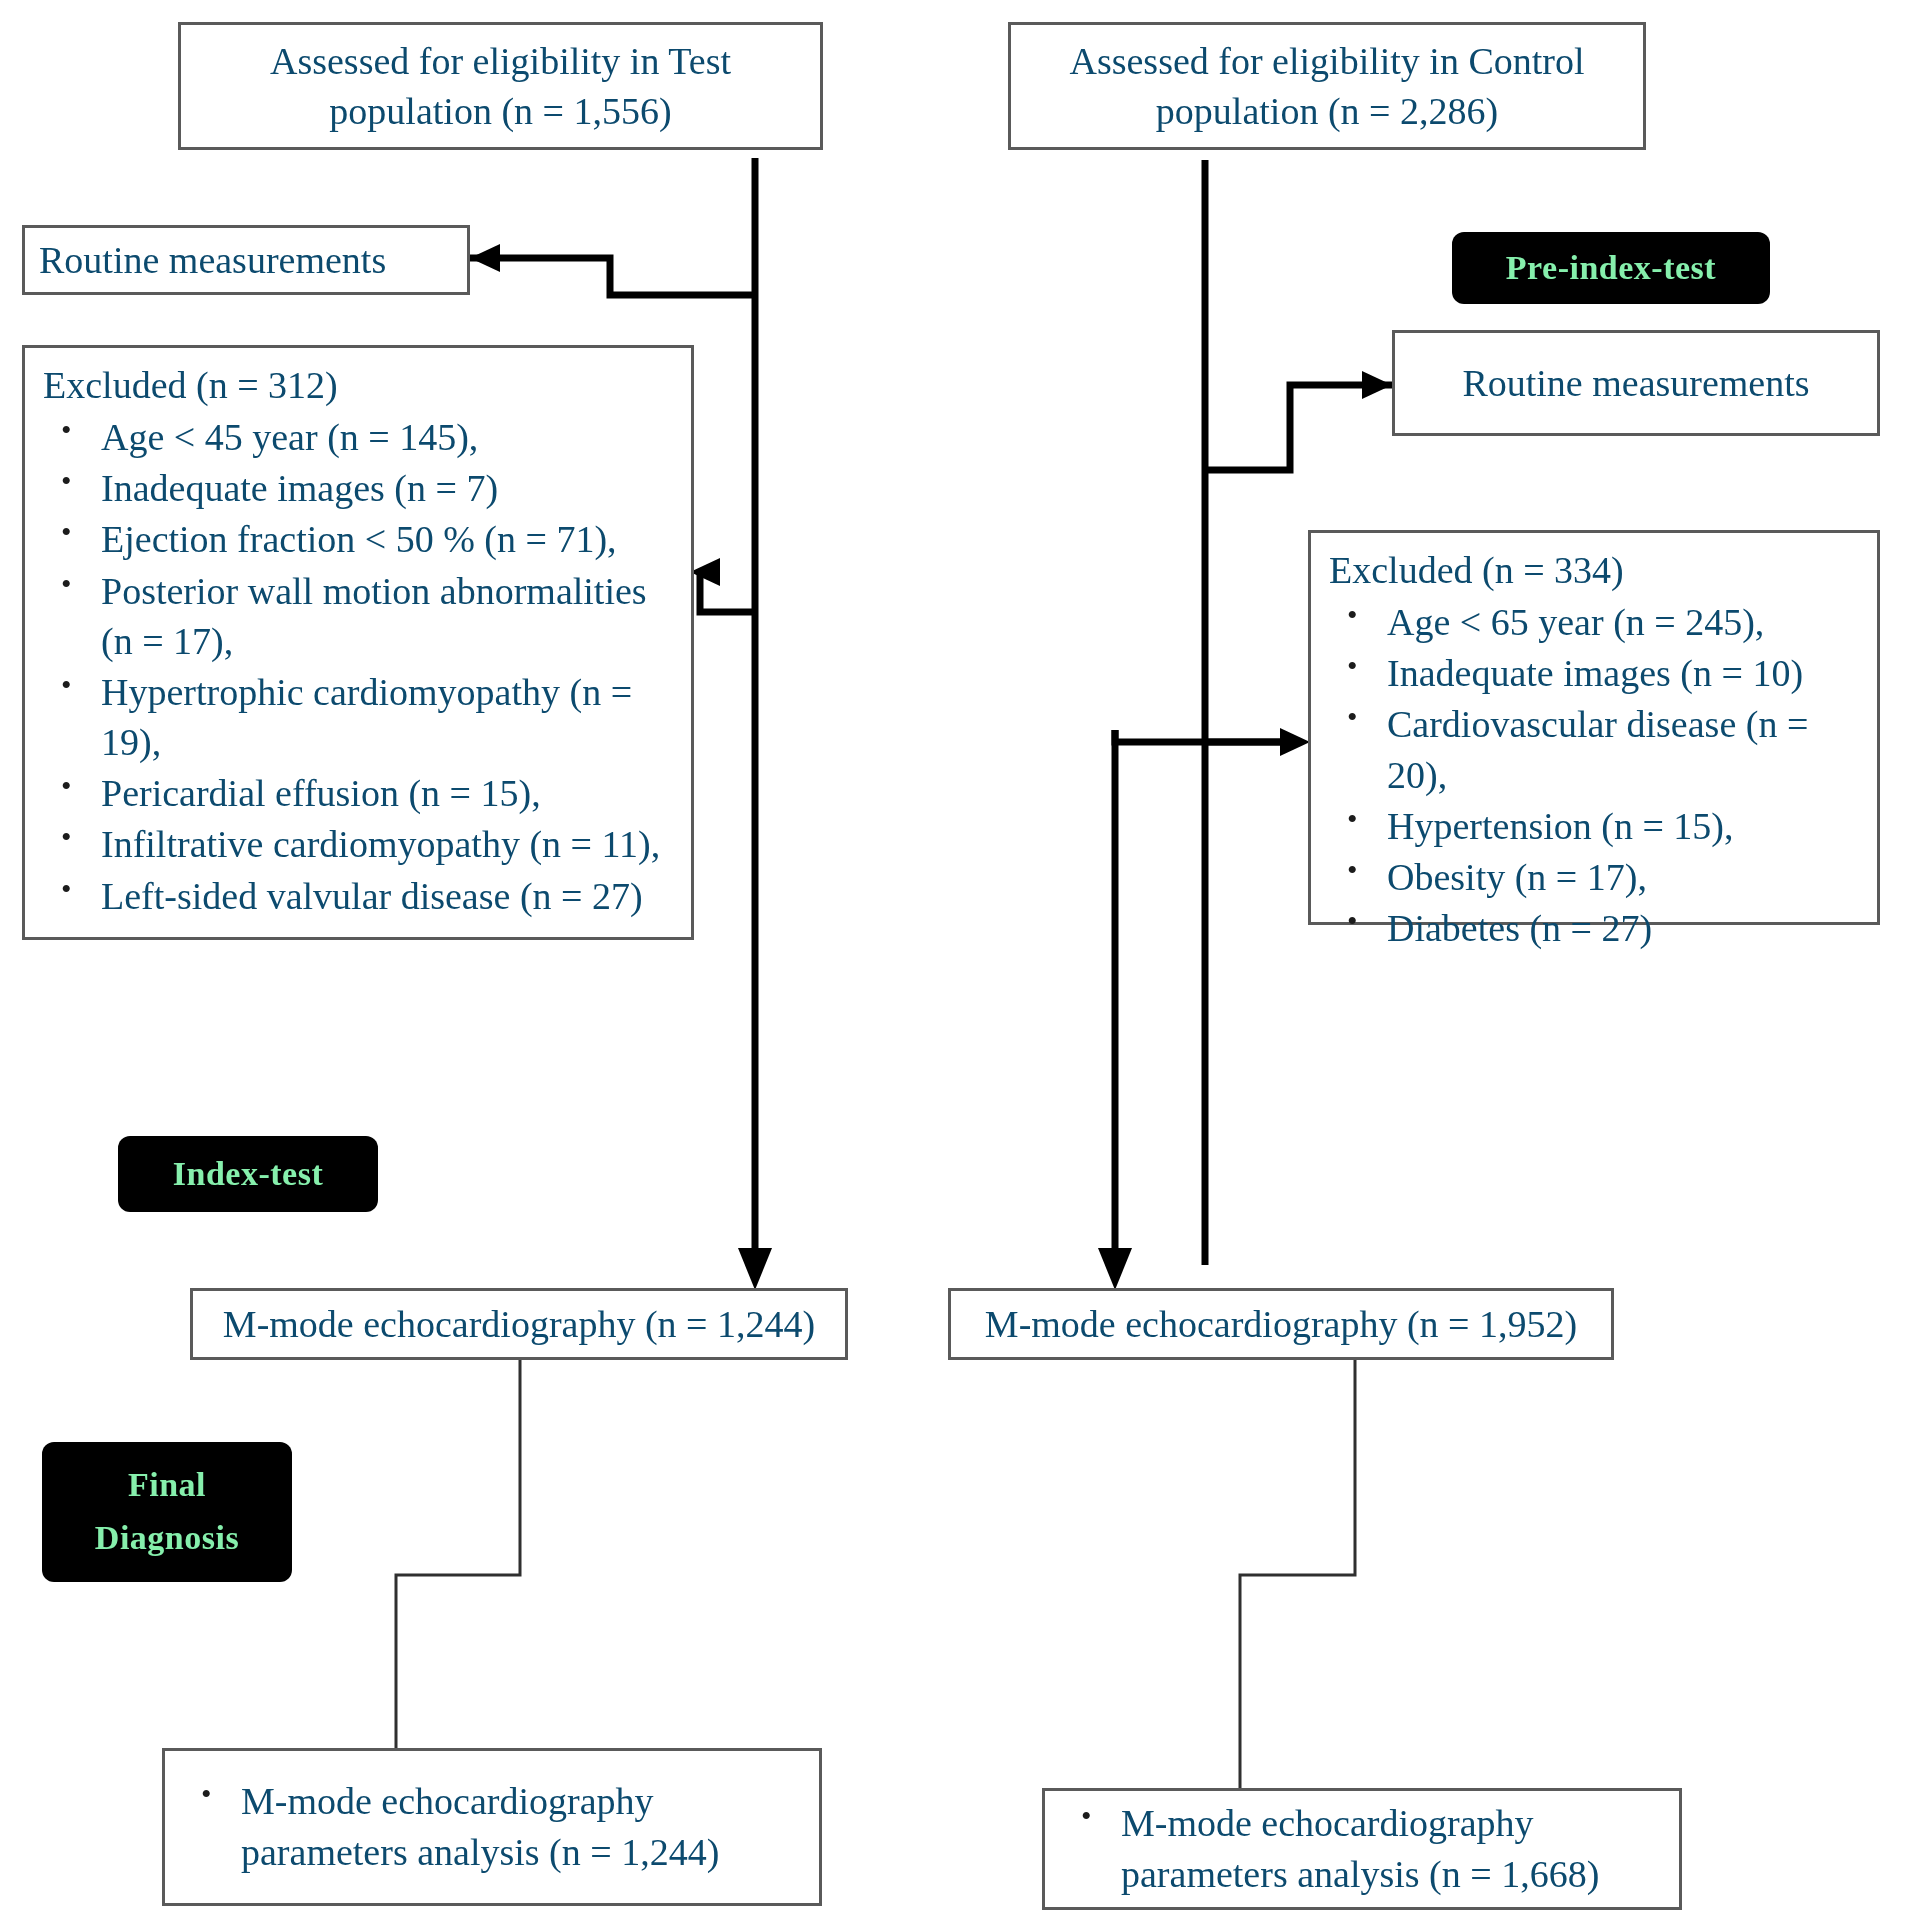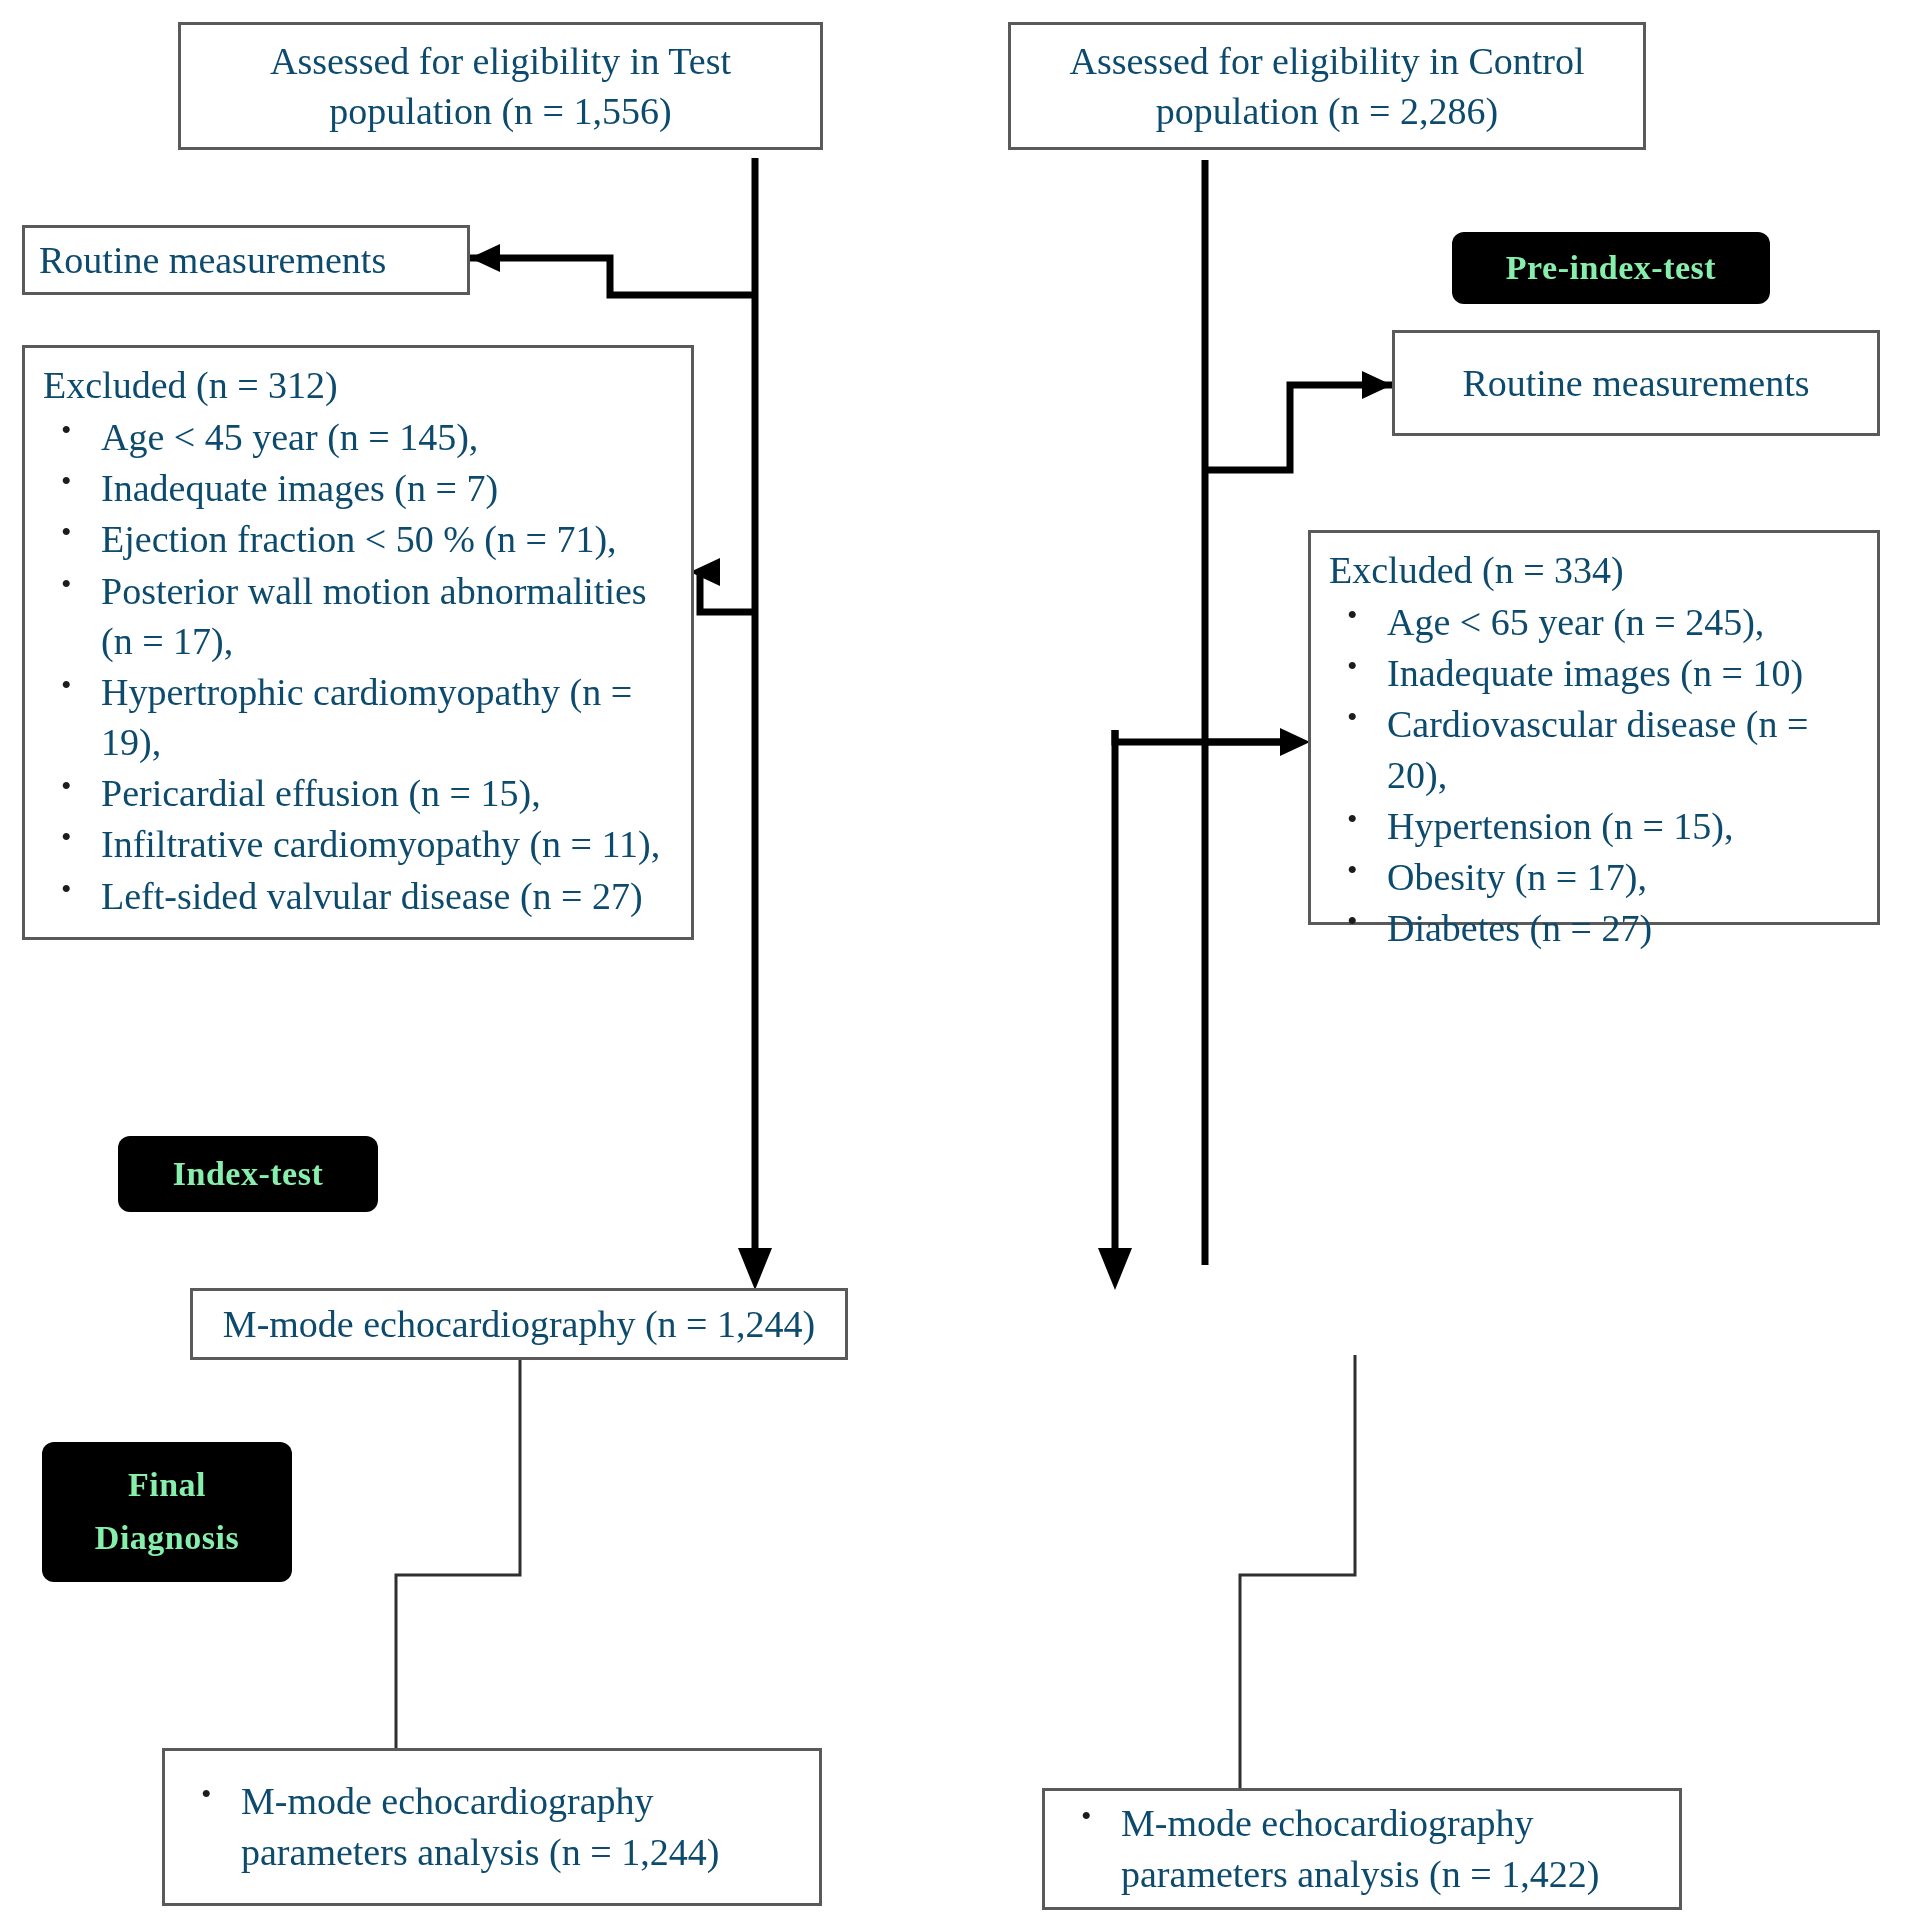--- a/index.html
+++ b/index.html
@@ -180,20 +180,23 @@
     <ul class="items">
       <li>Age &lt; 65 year (n = 245),</li>
       <li>Inadequate images (n = 10)</li>
       <li>Cardiovascular disease (n = 20),</li>
       <li>Hypertension (n = 15),</li>
       <li>Obesity (n = 17),</li>
       <li>Diabetes (n = 27)</li>
     </ul>
   </div>
 
+  <div class="box centered" style="left:948px; top:1288px; width:666px; height:72px;">
+    <span>M-mode echocardiography (n = 1,952)</span>
+  </div>
 
   <div class="box lefttext" style="left:1042px; top:1788px; width:640px; height:122px; display:flex; flex-direction:column; justify-content:center;">
     <ul class="items">
-      <li>M-mode echocardiography parameters analysis (n = 1,422)</li>
+      <li>M-mode echocardiography parameters analysis (n = 1,668)</li>
     </ul>
   </div>
 
 </div>
 
 </body></html>

